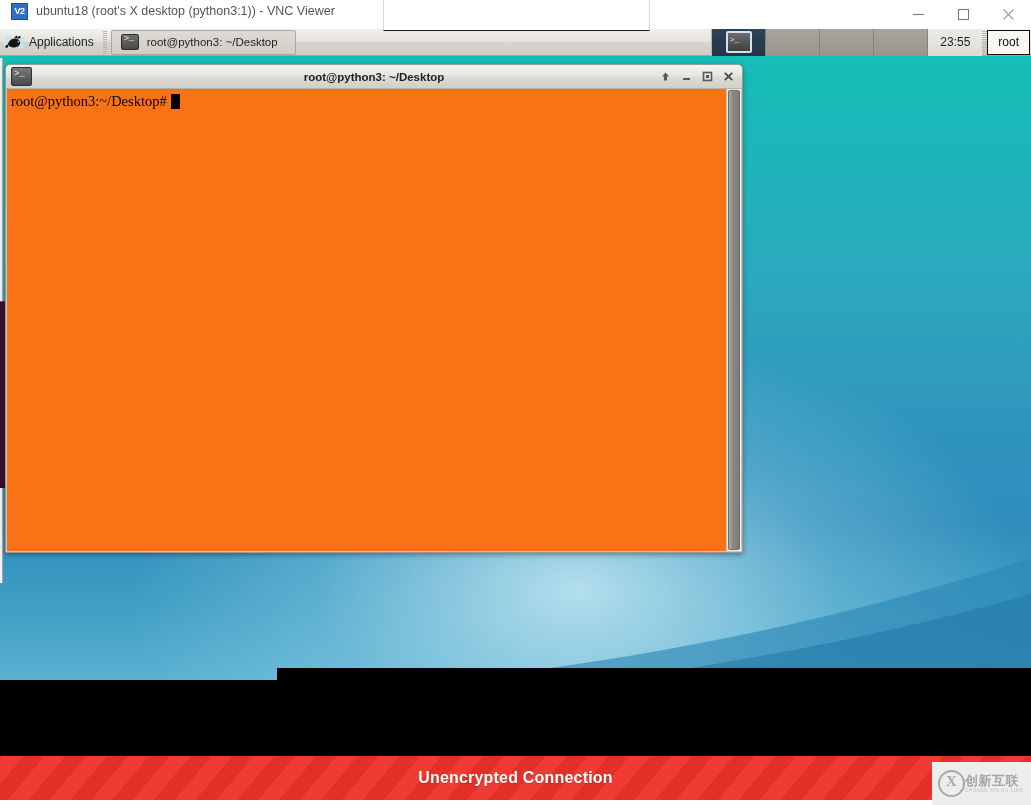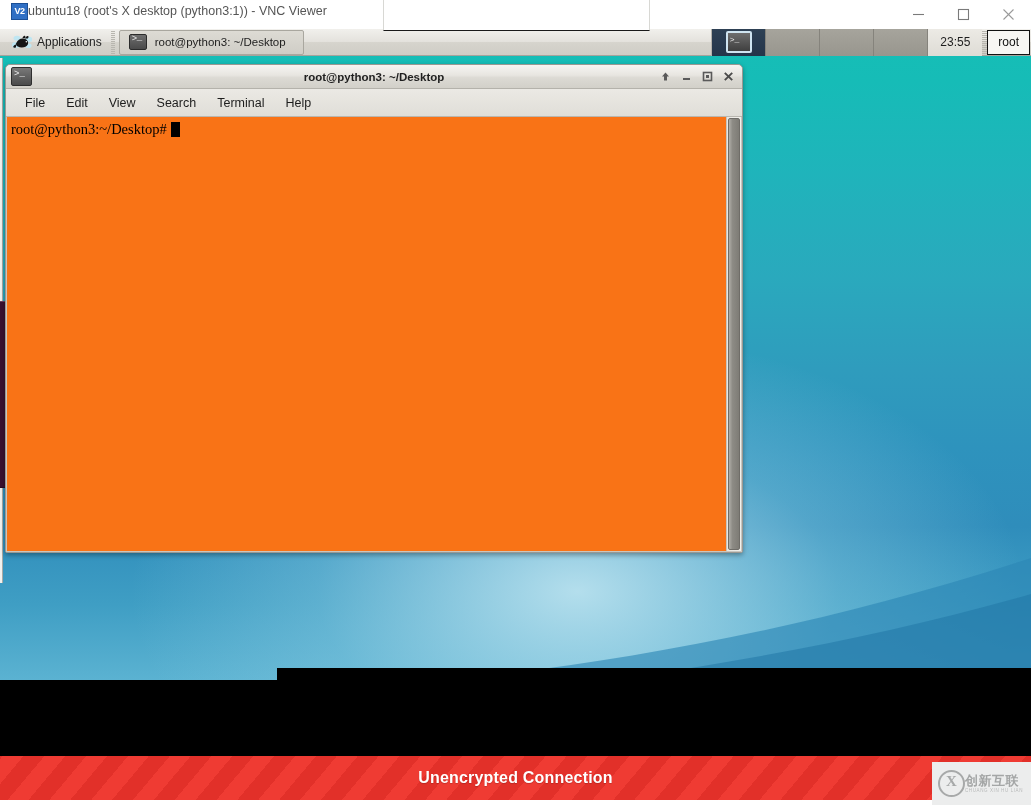--- a/index.html
+++ b/index.html
@@ -36,21 +36,21 @@
     font-weight: bold;
     display: flex;
     align-items: center;
     justify-content: center;
     letter-spacing: -0.5px;
     font-family: "Liberation Sans", sans-serif;
     border: 1px solid #1b4f96;
     box-sizing: border-box;
   }
   .vnc-title-text {
-    margin-left: 0;
+    margin-left: 8px;
     font-size: 12.5px;
     color: #555555;
     font-family: "Liberation Sans", sans-serif;
     white-space: nowrap;
   }
   .vnc-winbtns {
     position: absolute;
     right: 0; top: 0;
     height: 29px;
     display: flex;
@@ -158,21 +158,21 @@
     display: flex;
     align-items: center;
     z-index: 20;
     font-size: 12px;
     color: #2b2b2b;
   }
   .apps-menu {
     display: flex;
     align-items: center;
     height: 16px;
-    padding: 0 7px 0 12px;
+    padding: 0 7px 0 4px;
     gap: 5px;
   }
   .xfce-mouse { width: 20px; height: 18px; display:block; }
   .apps-label { font-size: 12px; color: #222; }
 
   .panel-sep {
     width: 4px; height: 23px;
     margin: 0 2px;
     background:
       repeating-linear-gradient(to bottom, #b8b6af 0px, #b8b6af 1px, transparent 1px, transparent 2px);
@@ -603,28 +603,20 @@
       </div>
       <div class="term-btn">
         <svg width="11" height="11" viewBox="0 0 11 11">
             <line x1="1.8" y1="1.8" x2="9.2" y2="9.2" stroke="#4b4b4b" stroke-width="1.9"></line>
             <line x1="9.2" y1="1.8" x2="1.8" y2="9.2" stroke="#4b4b4b" stroke-width="1.9"></line>
           </svg>
       </div>
     </div>
   </div>
 
-  <div class="term-menubar">
-    <div class="menu-item">File</div>
-    <div class="menu-item">Edit</div>
-    <div class="menu-item">View</div>
-    <div class="menu-item">Search</div>
-    <div class="menu-item">Terminal</div>
-    <div class="menu-item">Help</div>
-  </div>
 
   <div class="term-body">
     <div class="term-screen"><span>root@python3:~/Desktop# </span><span class="cursor-block"></span></div>
     <div class="term-scroll">
       <div class="term-scroll-thumb"></div>
     </div>
   </div>
 </div>
 
 <div class="below-desktop"></div>

